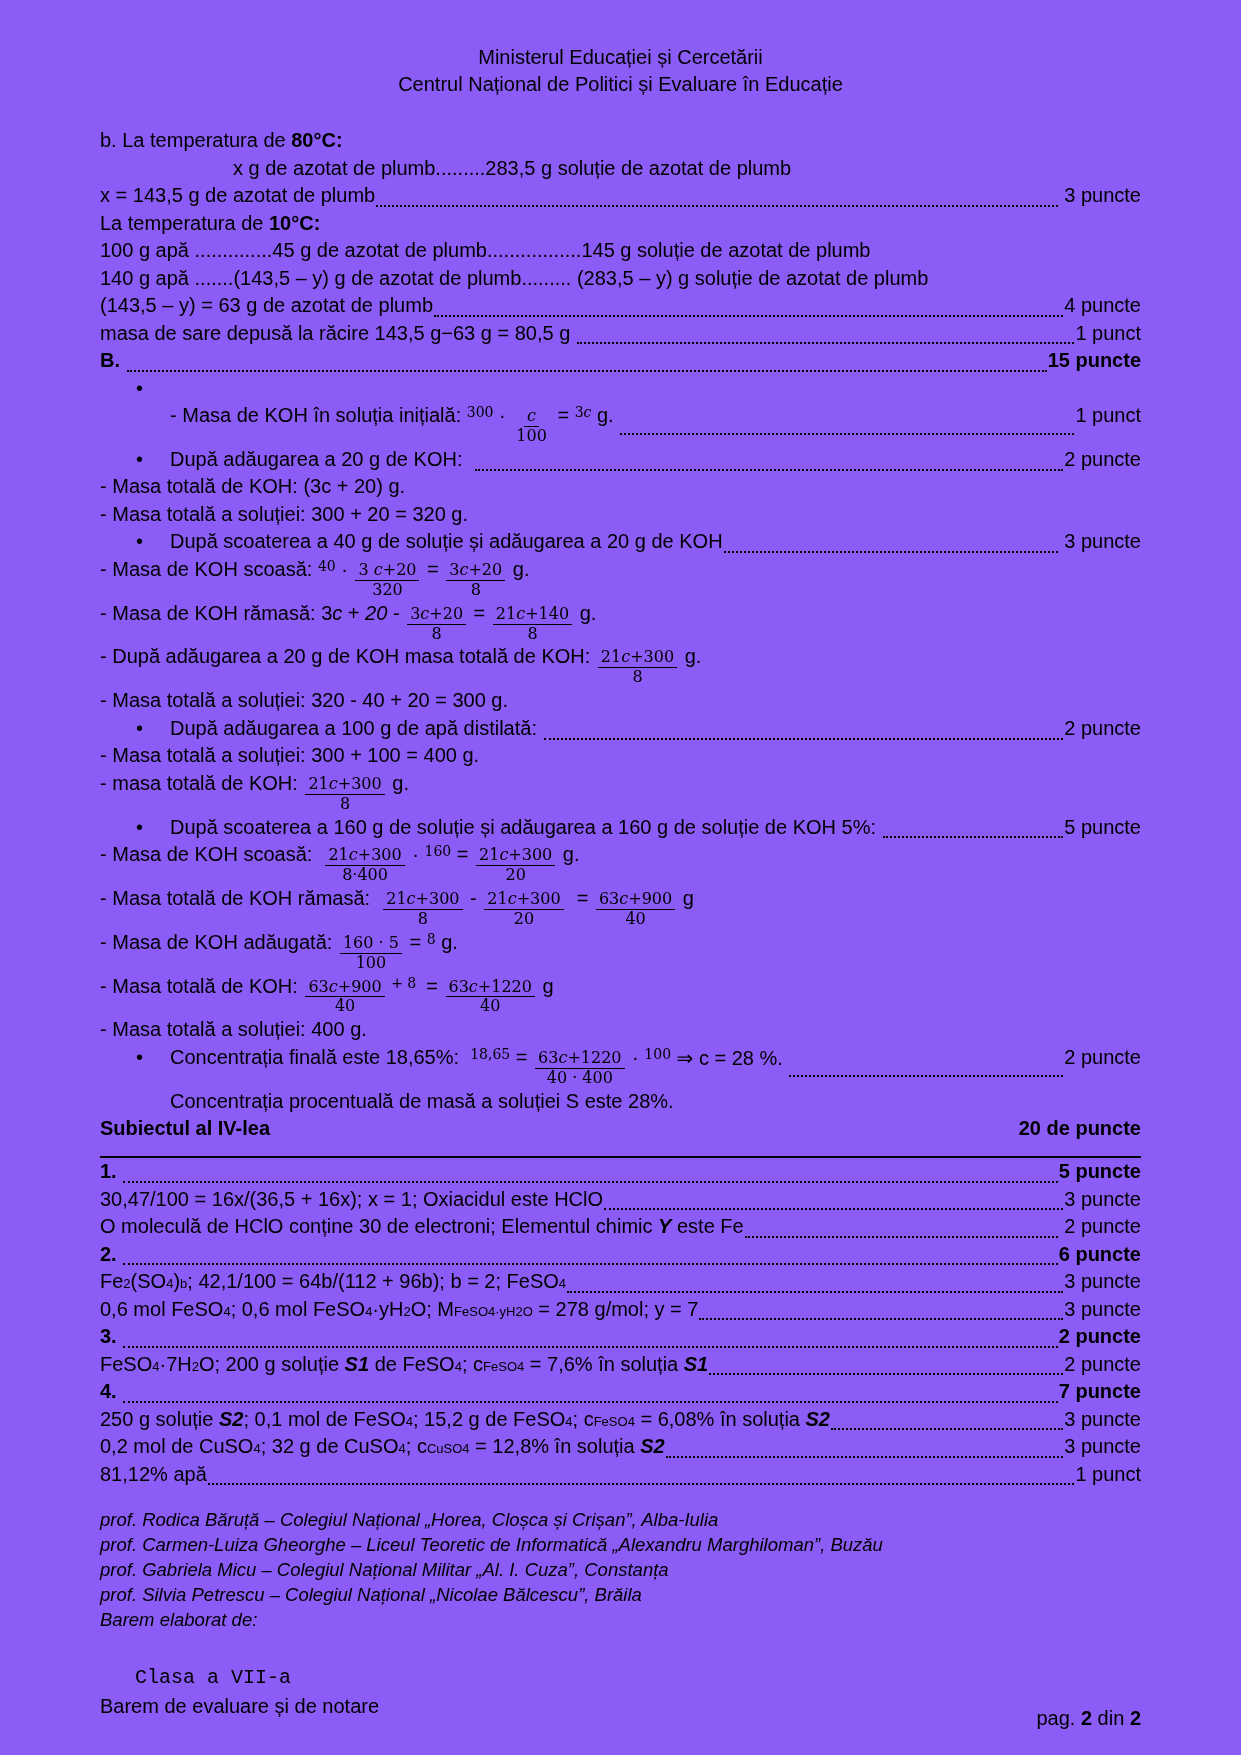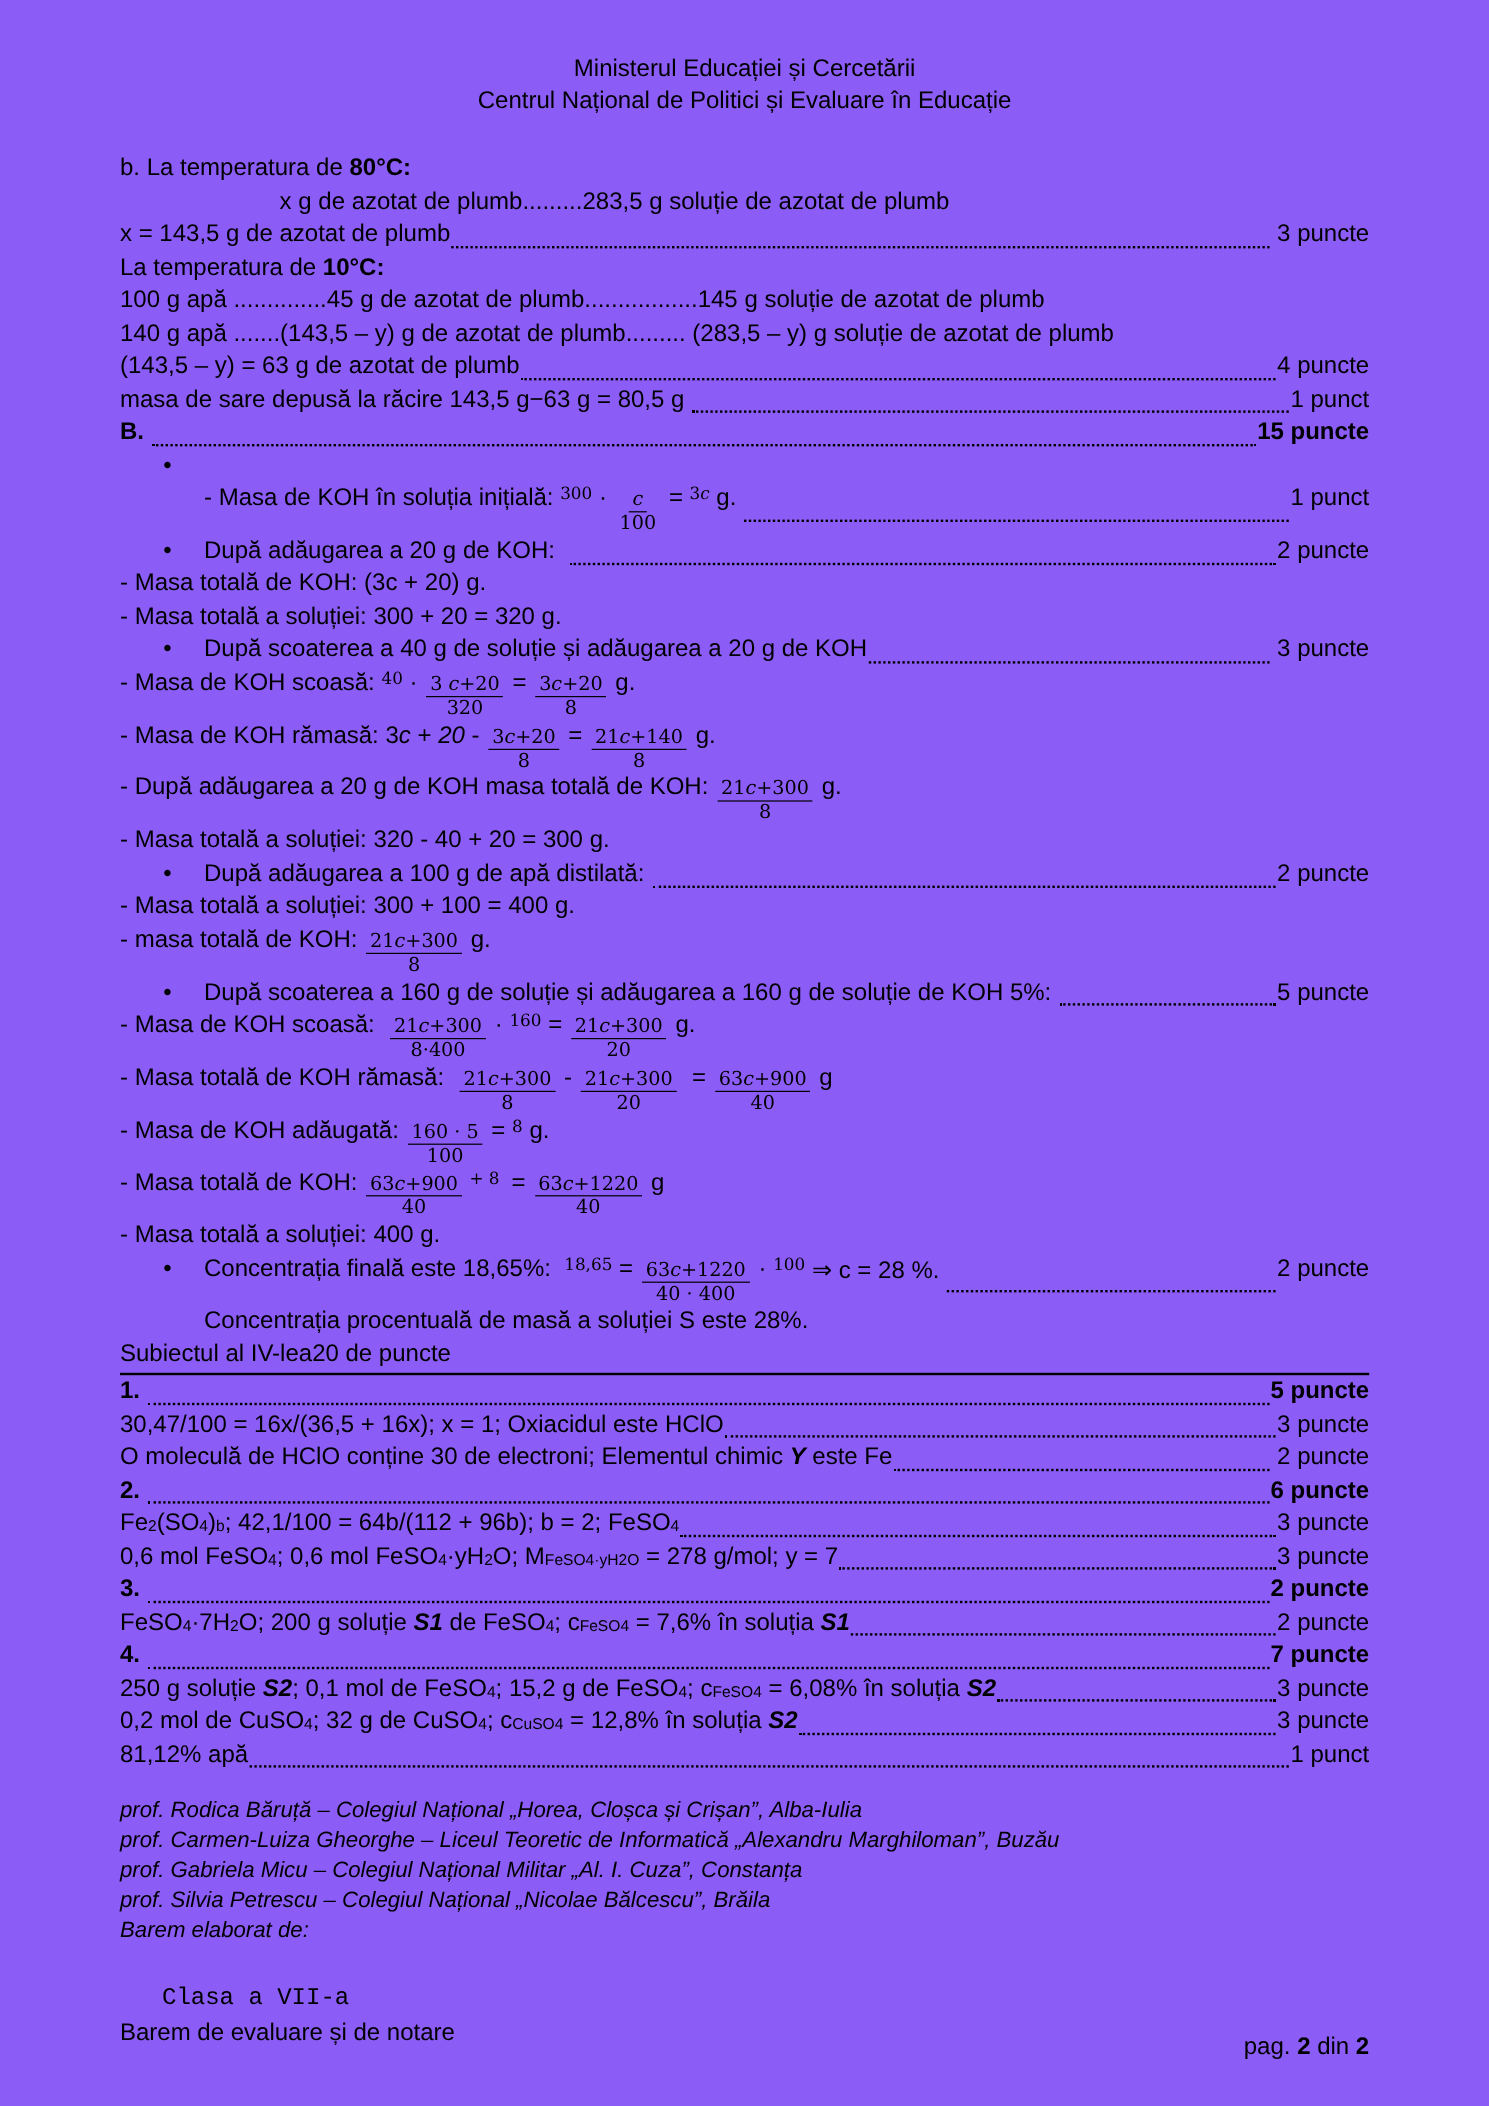--- a/index.html
+++ b/index.html
@@ -60,25 +60,25 @@
   .leader {
     flex: 1 1 auto;
     min-width: 0;
     align-self: center;
     height: 16px;
     border-bottom: 2.2px dotted #000;
     margin: 0 1px;
   }
   .subject-heading {
     display: flex;
-    justify-content: flex-start;
+    justify-content: space-between;
     align-items: baseline;
-    font-weight: normal;
+    font-weight: bold;
     border-bottom: 2.6px solid #000;
-    padding-bottom: 0;
+    padding-bottom: 12px;
     min-height: 27px;
     margin-bottom: 2px;
   }
   .authors {
     margin-top: 17px;
     font-style: italic;
     font-size: 18.5px;
     line-height: 25px;
   }
   .page-footer {

